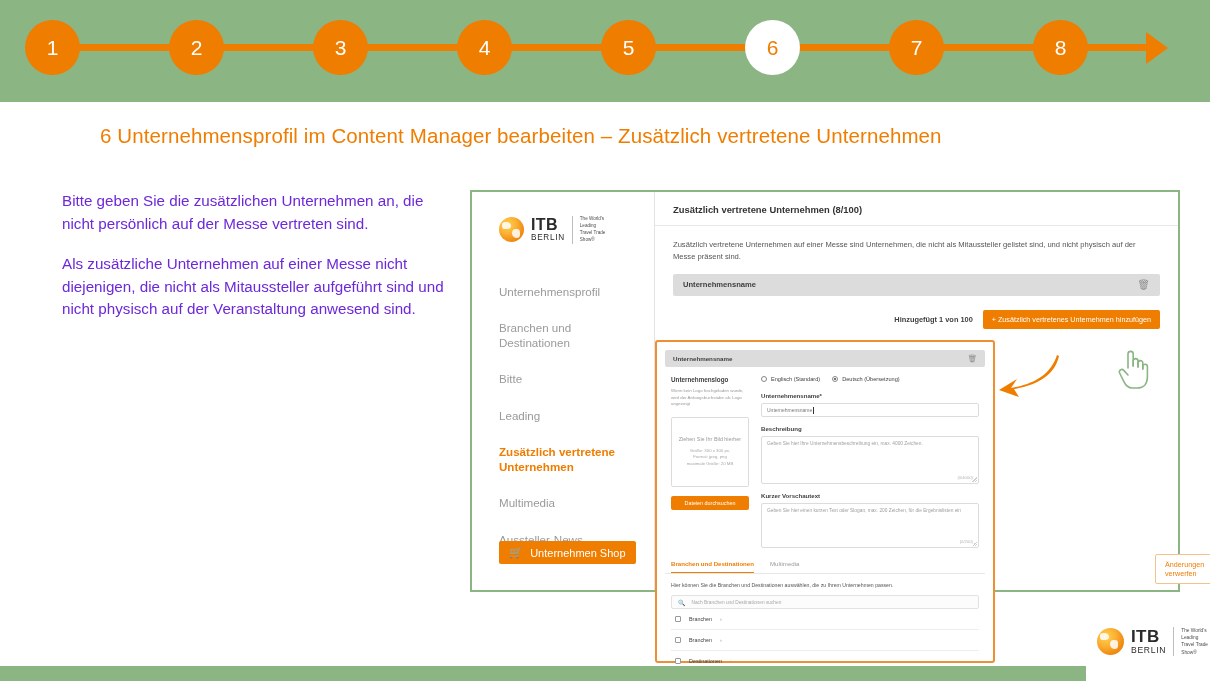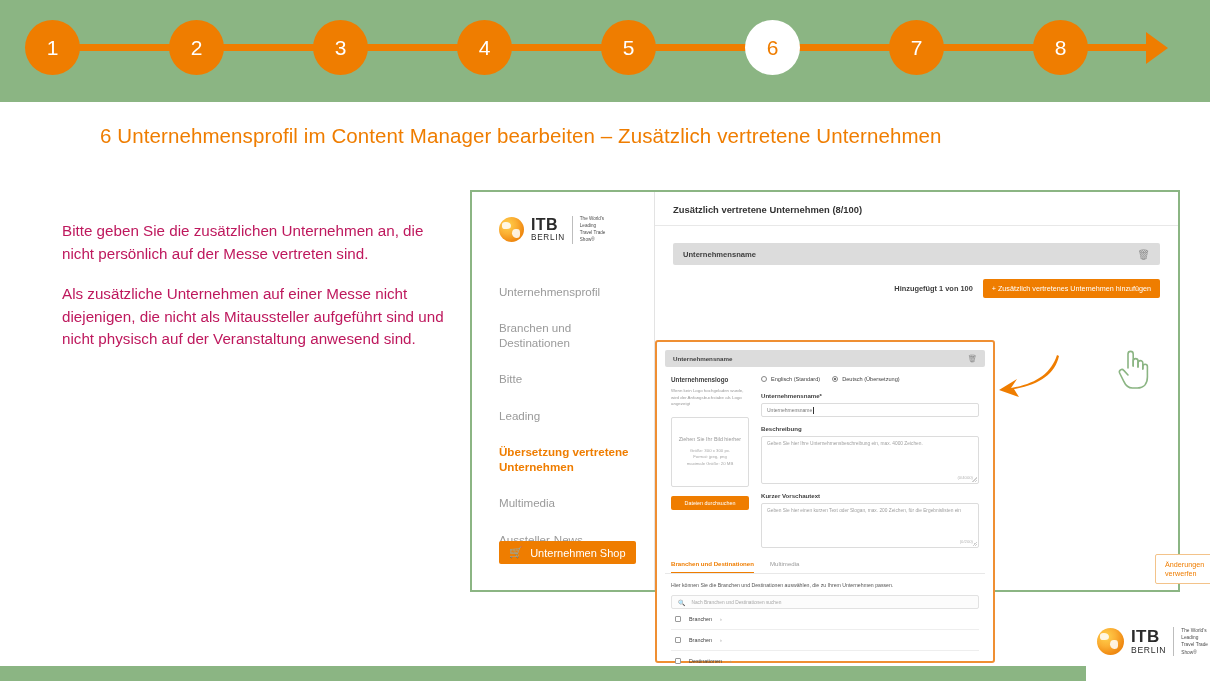--- a/index.html
+++ b/index.html
@@ -47,21 +47,21 @@
   
   .slide-title {
     position: absolute; left: 66px; top: 124px;
     font-size: 20.5px; color: #ef7d00; font-weight: 400;
     letter-spacing: 0.1px; white-space: nowrap; margin-left: 34px;
   }
 
   
   .body-text {
     position: absolute; left: 62px; top: 190px; width: 390px;
-    font-size: 15.2px; line-height: 1.48; color: #be185d; margin-top: 30px;
+    font-size: 15.2px; line-height: 1.48; color: #6d28d9;
   }
   .body-text p { margin: 0 0 18px 0; }
 
   
   .shot {
     position: absolute; left: 470px; top: 190px;
     width: 710px; height: 402px;
     border: 2.5px solid #8bb583;
     background: #ffffff;
   }
@@ -270,34 +270,35 @@
 Leading
 Travel Trade
 Show®</div>
       </div>
 
       <div class="nav">
         <div class="nav-item">Unternehmensprofil</div>
         <div class="nav-item">Branchen und Destinationen</div>
         <div class="nav-item">Bitte</div>
         <div class="nav-item">Leading</div>
-        <div class="nav-item active">Übersetzung vertretene Unternehmen</div>
+        <div class="nav-item active">Zusätzlich vertretene Unternehmen</div>
         <div class="nav-item">Multimedia</div>
         <div class="nav-item">Aussteller-News</div>
       </div>
 
       <div class="adv-shop">
         <span class="cart-ico">🛒</span>
         <span>Unternehmen Shop</span>
       </div>
     </div>
 
     <div class="shot-main">
       <div class="panel-head">Zusätzlich vertretene Unternehmen (8/100)</div>
       <div class="panel-body">
+        <p>Zusätzlich vertretene Unternehmen auf einer Messe sind Unternehmen, die nicht als Mitaussteller gelistet sind, und nicht physisch auf der Messe präsent sind.</p>
         <div class="name-row">
           <span class="lbl">Unternehmensname</span>
           <span class="trash">🗑</span>
         </div>
         <div class="add-row">
           <span class="added-count">Hinzugefügt 1 von 100</span>
           <span class="add-btn">+ Zusätzlich vertretenes Unternehmen hinzufügen</span>
         </div>
       </div>
 

